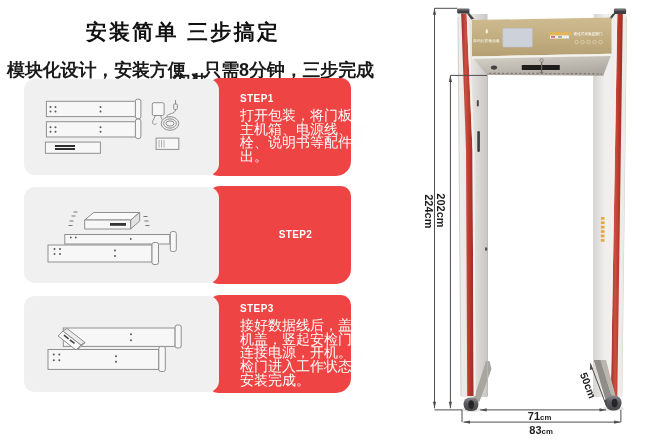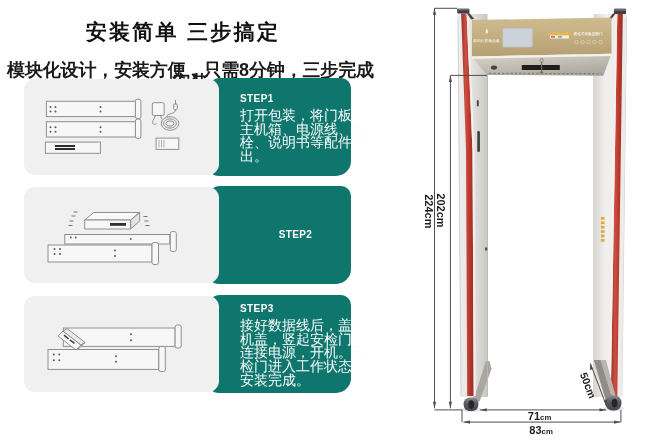--- a/index.html
+++ b/index.html
@@ -5,21 +5,21 @@
   html,body{margin:0;padding:0;}
   body{width:653px;height:442px;background:#ffffff;overflow:hidden;
        font-family:"Liberation Sans", sans-serif;}
   #page{position:relative;width:529px;height:442px;background:#fff;text-decoration:underline;}
   .ttl{position:absolute;left:0;top:21px;width:366px;text-align:center;
        font-size:21px;font-weight:900;color:#111;letter-spacing:2.3px;line-height:21px;}
   .sub{position:absolute;left:3px;top:64px;width:375px;text-align:center;
        font-size:18px;font-weight:bold;color:#1a1a1a;letter-spacing:-0.15px;line-height:12px;}
   .row{position:absolute;left:0;width:375px;height:98px;}
   .dk{position:absolute;left:207px;top:0;width:144px;height:98px;
-      background:#0f766e;border-radius:13px 10px 15px 12px;box-sizing:border-box;
+      background:#ef4444;border-radius:13px 10px 15px 12px;box-sizing:border-box;
       display:flex;flex-direction:column;justify-content:center;padding-left:33px;padding-top:4px;}
   .lt{position:absolute;left:24px;top:1px;width:195px;height:96px;
       background:#f0f0f0;border-radius:11px;}
   .stp{font-size:10px;font-weight:bold;color:#fff;letter-spacing:0.4px;
        line-height:10px;margin-bottom:4.6px;}
   .bd{font-size:14px;font-weight:500;color:#fdfdfd;line-height:13.7px;letter-spacing:0px;
       white-space:nowrap;}
   .lt svg{position:absolute;left:0;top:0;}
 </style>
 </head>

